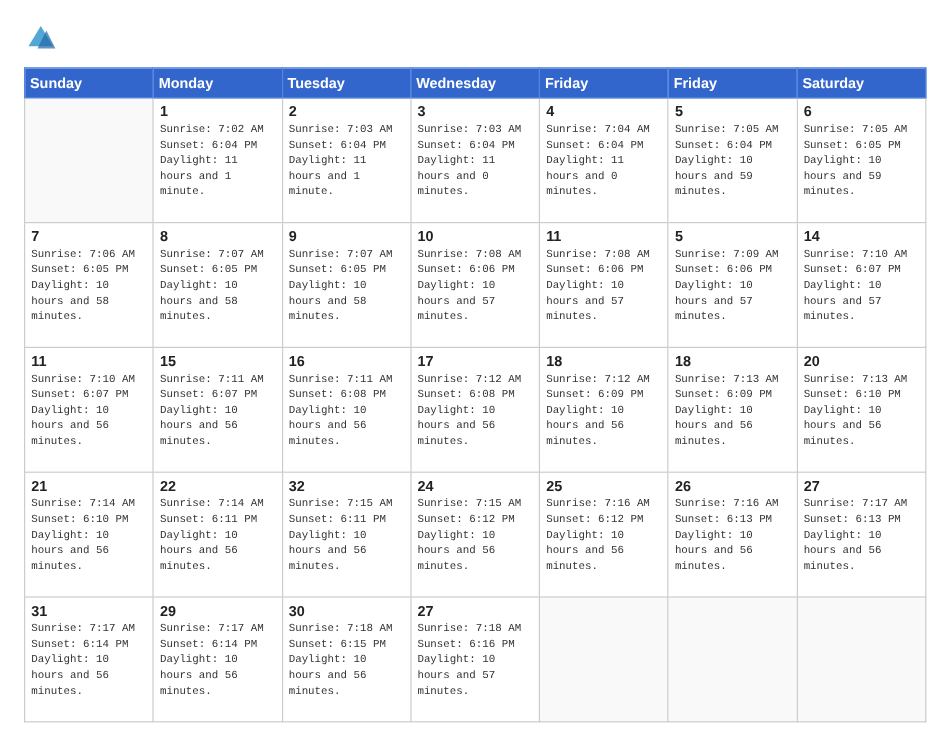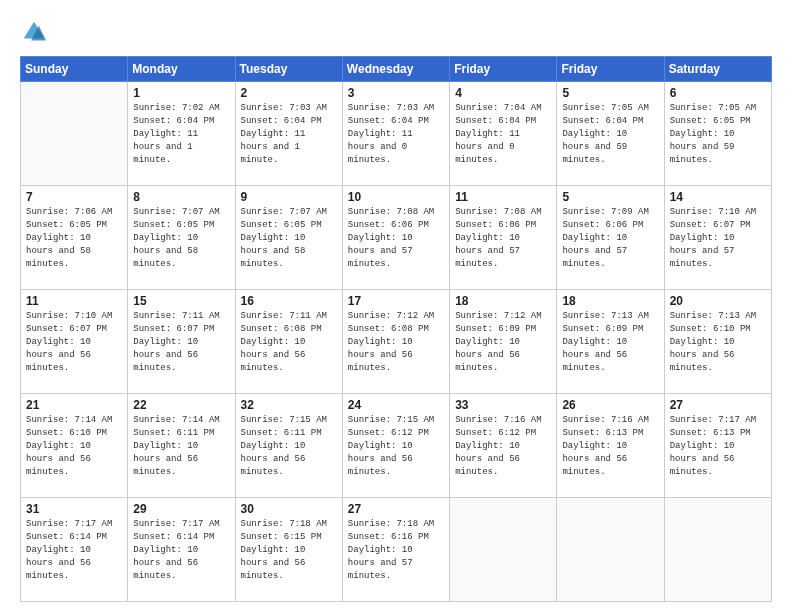--- a/index.html
+++ b/index.html
@@ -236,21 +236,21 @@
           </td>
           <td>
             <span class="day-num">32</span>
             <div class="day-info">Sunrise: 7:15 AM<br>Sunset: 6:11 PM<br>Daylight: 10 hours and 56 minutes.</div>
           </td>
           <td>
             <span class="day-num">24</span>
             <div class="day-info">Sunrise: 7:15 AM<br>Sunset: 6:12 PM<br>Daylight: 10 hours and 56 minutes.</div>
           </td>
           <td>
-            <span class="day-num">33</span>
+            <span class="day-num">25</span>
             <div class="day-info">Sunrise: 7:16 AM<br>Sunset: 6:12 PM<br>Daylight: 10 hours and 56 minutes.</div>
           </td>
           <td>
             <span class="day-num">26</span>
             <div class="day-info">Sunrise: 7:16 AM<br>Sunset: 6:13 PM<br>Daylight: 10 hours and 56 minutes.</div>
           </td>
           <td>
             <span class="day-num">27</span>
             <div class="day-info">Sunrise: 7:17 AM<br>Sunset: 6:13 PM<br>Daylight: 10 hours and 56 minutes.</div>
           </td>

